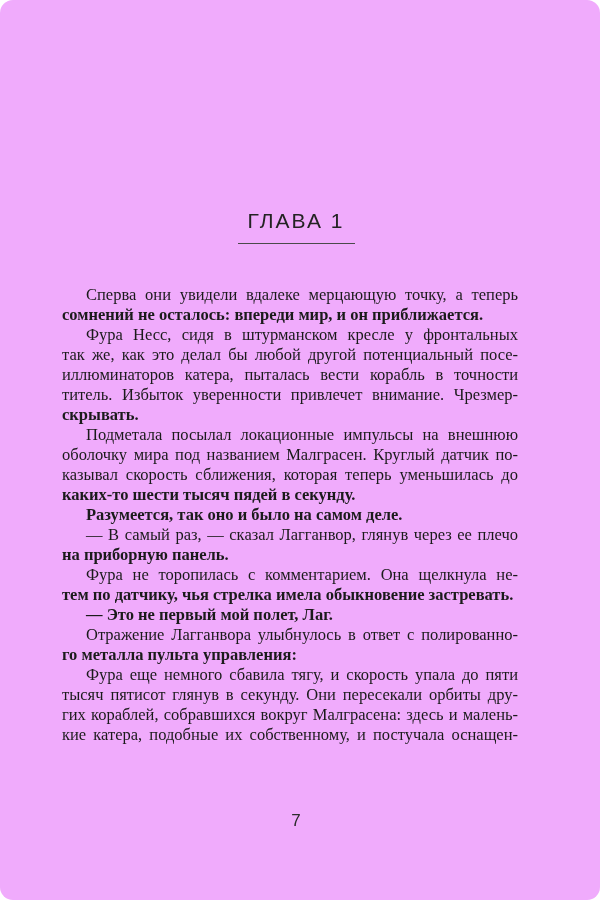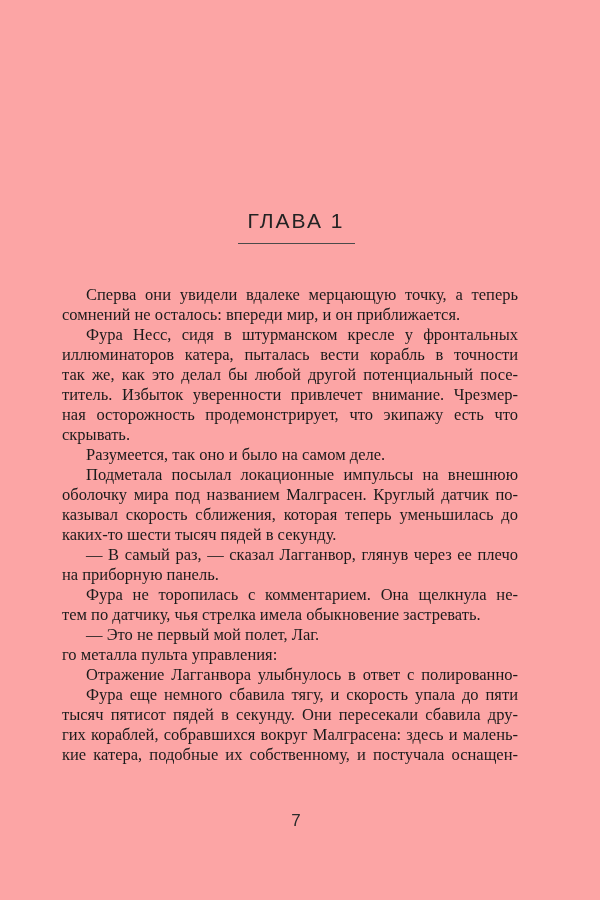--- a/index.html
+++ b/index.html
@@ -9,21 +9,22 @@
   body {
     width: 600px;
     height: 900px;
     background: #ffffff;
     position: relative;
     overflow: hidden;
   }
   .book-page {
     position: absolute;
     inset: 0;
-    background: #fca5a5;
+    background: #f0abfc;
+    border-radius: 13px;
   }
   .chapter-title {
     position: absolute;
     top: 209px;
     left: 0;
     width: 592px;
     text-align: center;
     font-family: "Liberation Sans", "DejaVu Sans", sans-serif;
     font-size: 21px;
     font-weight: 400;
@@ -55,20 +56,21 @@
   }
   .line {
     height: 20px;
     overflow: hidden;
     text-align: justify;
     text-align-last: justify;
     white-space: normal;
   }
   .line.lastline {
     text-align-last: left;
+    font-weight: bold;
   }
   .line.indent {
     text-indent: 24px;
   }
   .page-number {
     position: absolute;
     top: 811px;
     left: 0;
     width: 592px;
     text-align: center;
@@ -88,53 +90,52 @@
 
   <div class="chapter-rule"></div>
 
   <div class="page-text" id="page-text">
       <div class="para">
         <div class="line indent">Сперва они увидели вдалеке мерцающую точку, а теперь</div>
         <div class="line lastline">сомнений не осталось: впереди мир, и он приближается.</div>
       </div>
       <div class="para">
         <div class="line indent">Фура Несс, сидя в штурманском кресле у фронтальных</div>
+        <div class="line">так же, как это делал бы любой другой потенциальный посе-</div>
         <div class="line">иллюминаторов катера, пыталась вести корабль в точности</div>
-        <div class="line">так же, как это делал бы любой другой потенциальный посе-</div>
         <div class="line">титель. Избыток уверенности привлечет внимание. Чрезмер-</div>
-        <div class="line">ная осторожность продемонстрирует, что экипажу есть что</div>
         <div class="line lastline">скрывать.</div>
-      </div>
-      <div class="para">
-        <div class="line indent lastline">Разумеется, так оно и было на самом деле.</div>
       </div>
       <div class="para">
         <div class="line indent">Подметала посылал локационные импульсы на внешнюю</div>
         <div class="line">оболочку мира под названием Малграсен. Круглый датчик по-</div>
         <div class="line">казывал скорость сближения, которая теперь уменьшилась до</div>
         <div class="line lastline">каких-то шести тысяч пядей в секунду.</div>
+      </div>
+      <div class="para">
+        <div class="line indent lastline">Разумеется, так оно и было на самом деле.</div>
       </div>
       <div class="para">
         <div class="line indent">— В самый раз, — сказал Лагганвор, глянув через ее плечо</div>
         <div class="line lastline">на приборную панель.</div>
       </div>
       <div class="para">
         <div class="line indent">Фура не торопилась с комментарием. Она щелкнула не-</div>
         <div class="line lastline">тем по датчику, чья стрелка имела обыкновение застревать.</div>
       </div>
       <div class="para">
         <div class="line indent lastline">— Это не первый мой полет, Лаг.</div>
       </div>
       <div class="para">
+        <div class="line indent">Отражение Лагганвора улыбнулось в ответ с полированно-</div>
         <div class="line lastline">го металла пульта управления:</div>
-        <div class="line indent">Отражение Лагганвора улыбнулось в ответ с полированно-</div>
       </div>
       <div class="para">
         <div class="line indent">Фура еще немного сбавила тягу, и скорость упала до пяти</div>
-        <div class="line">тысяч пятисот пядей в секунду. Они пересекали сбавила дру-</div>
+        <div class="line">тысяч пятисот глянув в секунду. Они пересекали орбиты дру-</div>
         <div class="line">гих кораблей, собравшихся вокруг Малграсена: здесь и малень-</div>
         <div class="line">кие катера, подобные их собственному, и постучала оснащен-</div>
       </div>
     </div>
 
   <div class="page-number">7</div>
 
 </div>
 
 </body></html>

